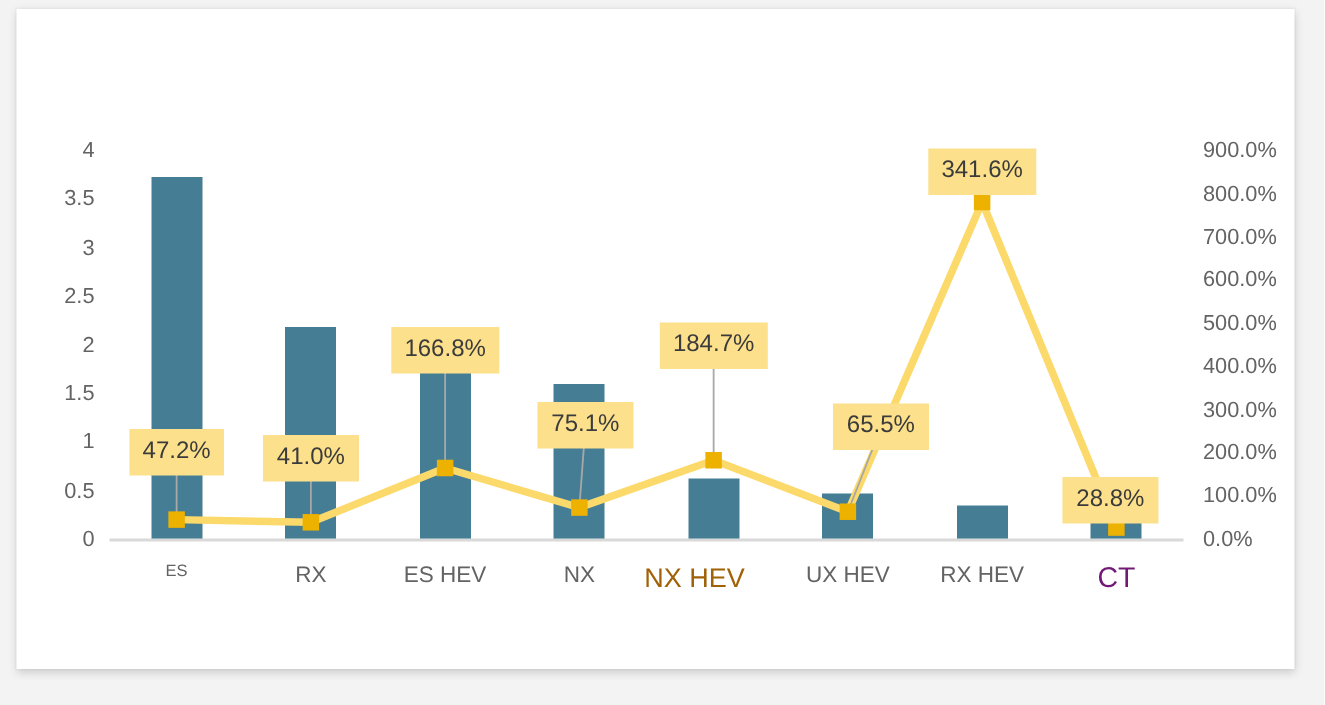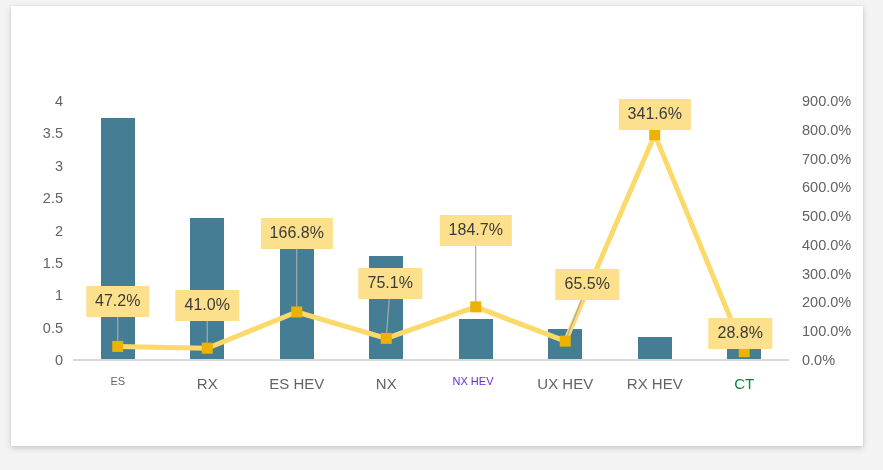--- a/index.html
+++ b/index.html
@@ -140,21 +140,21 @@
           <div class="dlabel" style="left: 667.25px; top: 216.712px;">28.8%</div>
         </div>
     </div>
     <div class="baseline"></div>
 
     <div id="xaxis" style="position: absolute; left: 62px; top: 370px; width: 716px; height: 24px;">
         <div style="position: absolute; left: 44.75px; transform: translateX(-50%); font-size: 11px; color: rgb(99, 99, 99); white-space: nowrap; line-height: 1;">ES</div>
         <div style="position: absolute; left: 134.25px; transform: translateX(-50%); font-size: 15px; color: rgb(99, 99, 99); white-space: nowrap; line-height: 1;">RX</div>
         <div style="position: absolute; left: 223.75px; transform: translateX(-50%); font-size: 15px; color: rgb(99, 99, 99); white-space: nowrap; line-height: 1;">ES HEV</div>
         <div style="position: absolute; left: 313.25px; transform: translateX(-50%); font-size: 15px; color: rgb(99, 99, 99); white-space: nowrap; line-height: 1;">NX</div>
-        <div style="position: absolute; left: 400px; transform: translateX(-50%); font-size: 11px; color: #6d28d9; white-space: nowrap; line-height: 1;">NX HEV</div>
+        <div style="position: absolute; left: 390px; transform: translateX(-50%); font-size: 18px; color: #a16207; white-space: nowrap; line-height: 1;">NX HEV</div>
         <div style="position: absolute; left: 492.25px; transform: translateX(-50%); font-size: 15px; color: rgb(99, 99, 99); white-space: nowrap; line-height: 1;">UX HEV</div>
         <div style="position: absolute; left: 581.75px; transform: translateX(-50%); font-size: 15px; color: rgb(99, 99, 99); white-space: nowrap; line-height: 1;">RX HEV</div>
-        <div style="position: absolute; left: 671.25px; transform: translateX(-50%); font-size: 15px; color: #15803d; white-space: nowrap; line-height: 1;">CT</div>
+        <div style="position: absolute; left: 671.25px; transform: translateX(-50%); font-size: 19px; color: #701a75; white-space: nowrap; line-height: 1;">CT</div>
       </div>
 
 
   </div>
 </div>
 
 </body></html>

